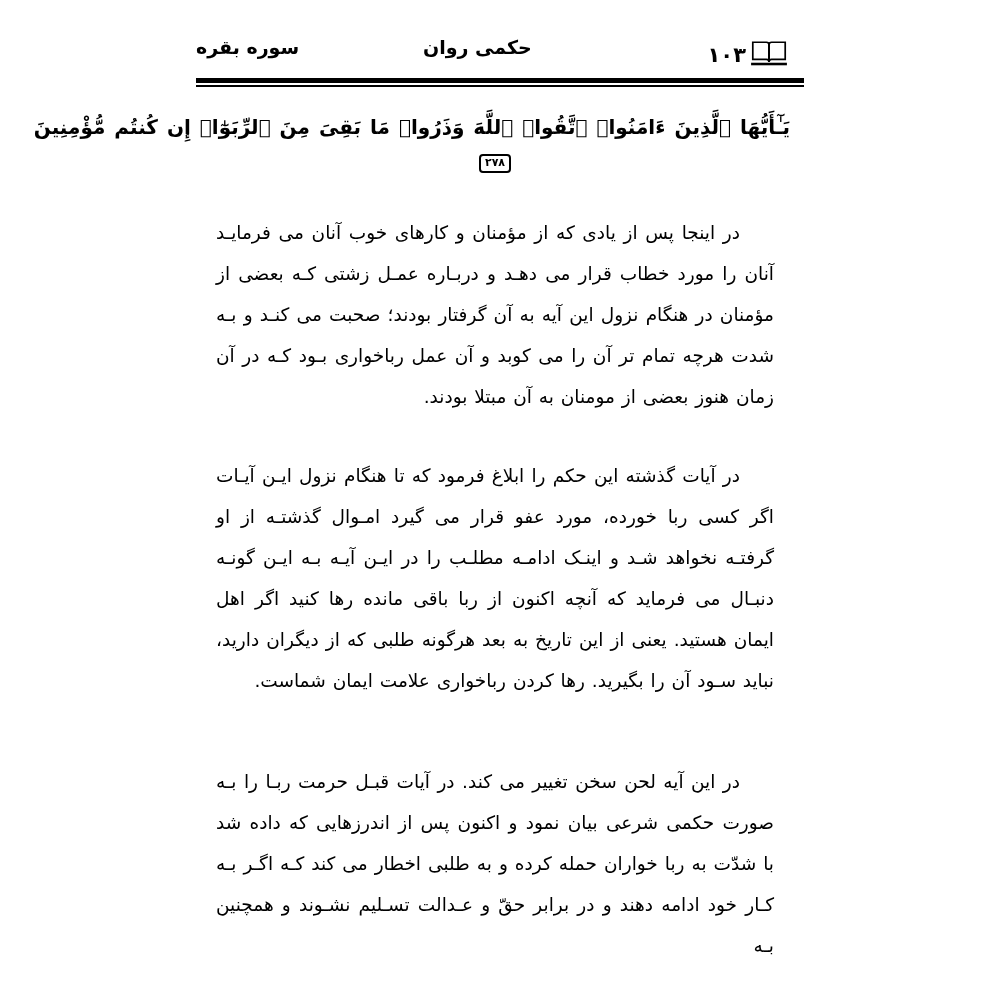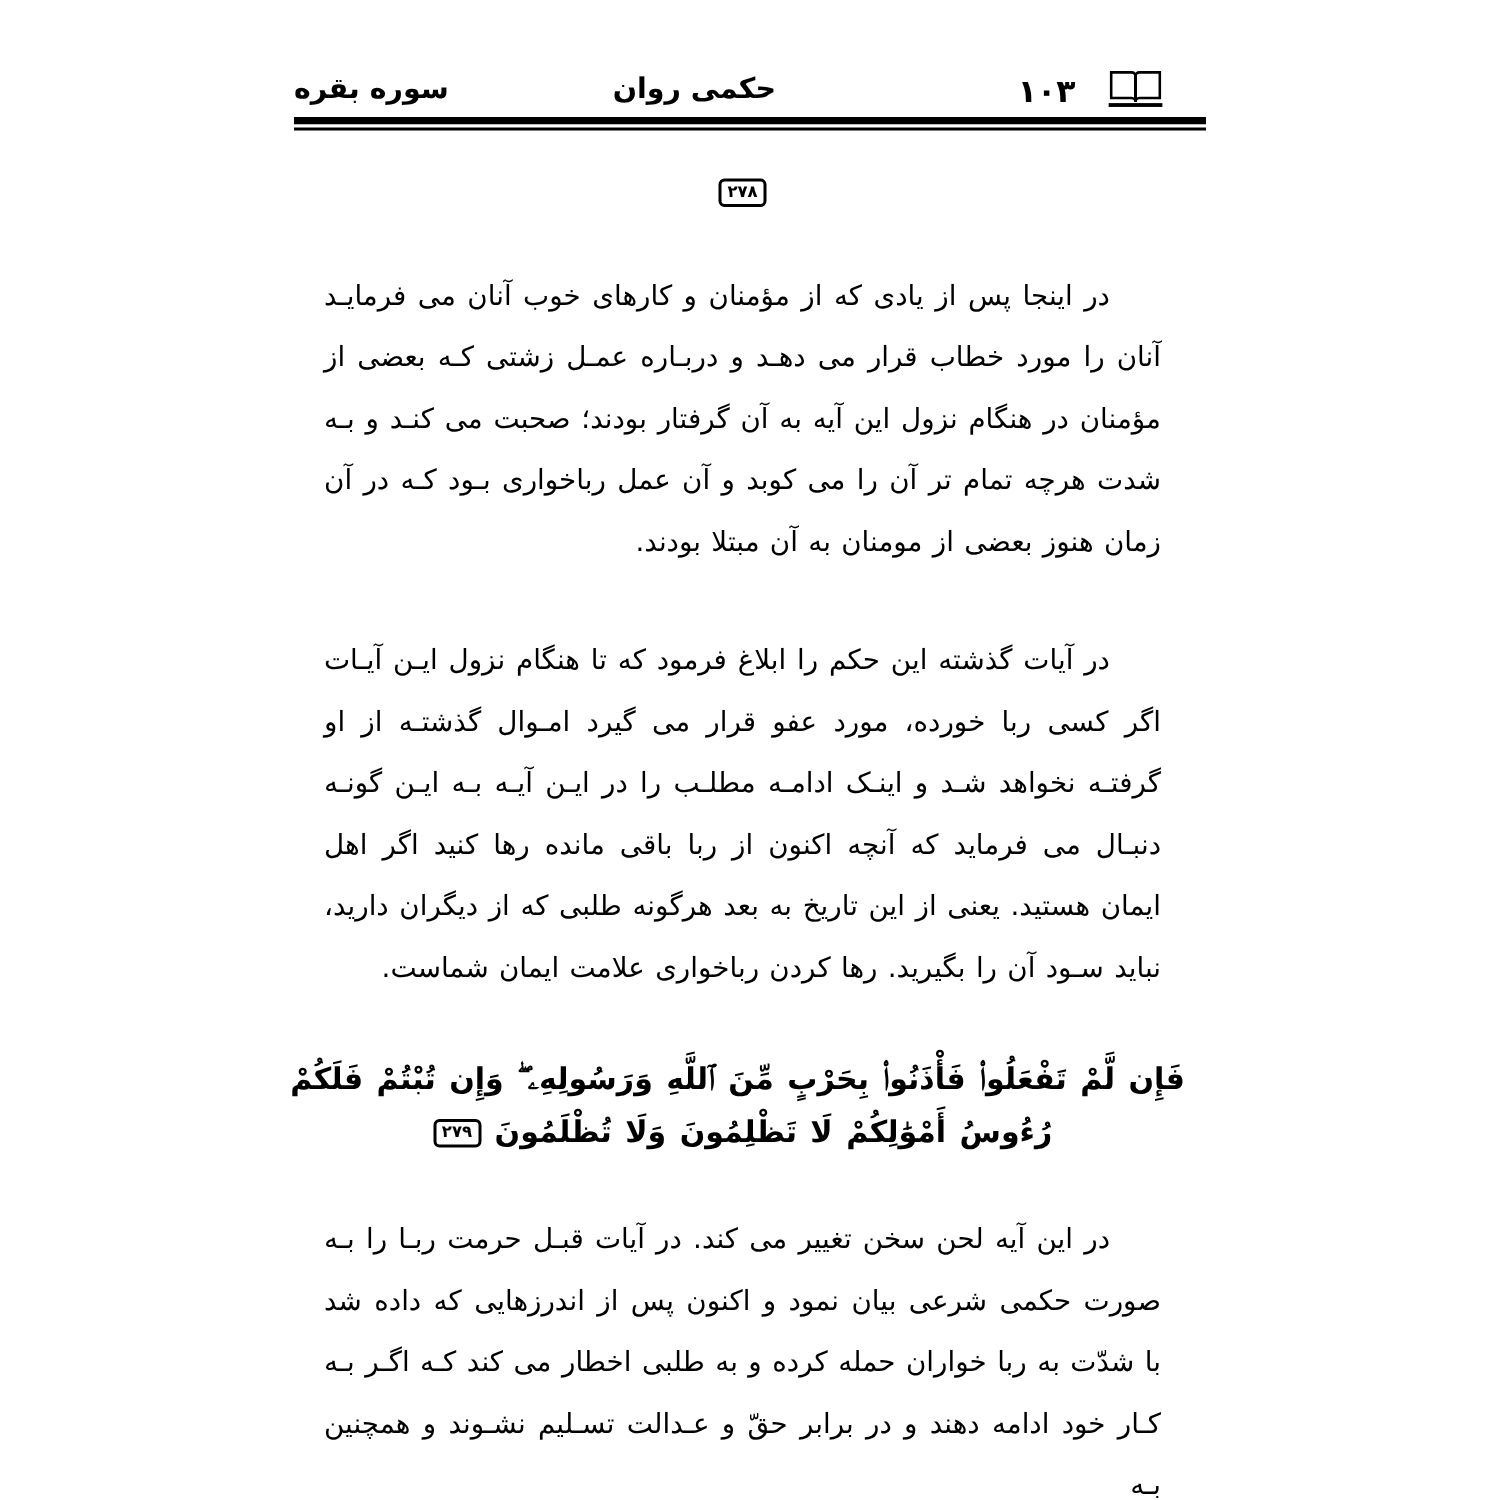--- a/index.html
+++ b/index.html
@@ -16,26 +16,26 @@
     background: #ffffff;
     overflow: hidden;
     font-family: "DejaVu Sans", "Liberation Sans", sans-serif;
     color: #000000;
   }
 
   
   .header {
     position: absolute;
     top: 38px;
-    right: 224px;
+    right: 212px;
     left: 196px;
     height: 44px;
     display: flex;
     flex-direction: row-reverse;
-    align-items: center;
+    align-items: flex-start;
     justify-content: space-between;
     direction: rtl;
   }
 
   .header-surah {
     font-size: 19px;
     font-weight: bold;
     letter-spacing: -0.5px;
     white-space: nowrap;
     line-height: 1;
@@ -48,21 +48,21 @@
     white-space: nowrap;
     line-height: 1;
     padding-bottom: 2px;
     margin-right: 52px;
   }
 
   .header-folio {
     display: flex;
     flex-direction: row-reverse;
     align-items: flex-end;
-    gap: 21px;
+    gap: 4px;
     line-height: 1;
     padding-bottom: 5px;
   }
 
   .folio-number {
     font-size: 21px;
     font-weight: bold;
     letter-spacing: 1px;
     white-space: nowrap;
     line-height: 1;
@@ -179,39 +179,33 @@
 
   <div class="rule-wrap">
     <div class="rule-thick"></div>
     <div class="rule-gap"></div>
     <div class="rule-thin"></div>
   </div>
 
   <div class="content">
 
     <div class="ayah first">
+      <span class="ayah-line wide">يَـٰٓأَيُّهَا ٱلَّذِينَ ءَامَنُوا۟ ٱتَّقُوا۟ ٱللَّهَ وَذَرُوا۟ مَا بَقِىَ مِنَ ٱلرِّبَوٰٓا۟ إِن كُنتُم مُّؤْمِنِينَ</span>
       <span class="ayah-mark">٢٧٨</span>
     </div>
 
     <div class="block-gap-sm"></div>
 
     <p class="para indent">در اینجا پس از یادی که از مؤمنان و کارهای خوب آنان می فرمایـد آنان را مورد خطاب قرار می دهـد و دربـاره عمـل زشتی کـه بعضی از مؤمنان در هنگام نزول این آیه به آن گرفتار بودند؛ صحبت می کنـد و بـه شدت هرچه تمام تر آن را می کوبد و آن عمل رباخواری بـود کـه در آن زمان هنوز بعضی از مومنان به آن مبتلا بودند.</p>
 
     <div class="block-gap-sm"></div>
 
     <p class="para indent">در آیات گذشته این حکم را ابلاغ فرمود که تا هنگام نزول ایـن آیـات اگر کسی ربا خورده، مورد عفو قرار می گیرد امـوال گذشتـه از او گرفتـه نخواهد شـد و اینـک ادامـه مطلـب را در ایـن آیـه بـه ایـن گونـه دنبـال می فرماید که آنچه اکنون از ربا باقی مانده رها کنید اگر اهل ایمان هستید. یعنی از این تاریخ به بعد هرگونه طلبی که از دیگران دارید، نباید سـود آن را بگیرید. رها کردن رباخواری علامت ایمان شماست.</p>
 
     <div class="block-gap-md"></div>
 
-    <div class="ayah">
-      <span class="ayah-line">فَإِن لَّمْ تَفْعَلُوا۟ فَأْذَنُوا۟ بِحَرْبٍ مِّنَ ٱللَّهِ وَرَسُولِهِۦ ۖ وَإِن تُبْتُمْ فَلَكُمْ</span>
-      <span class="ayah-line">
-        <span>رُءُوسُ أَمْوَٰلِكُمْ لَا تَظْلِمُونَ وَلَا تُظْلَمُونَ</span>
-        <span class="ayah-mark">٢٧٩</span>
-      </span>
-    </div>
 
     <div class="block-gap-md"></div>
 
     <p class="para indent">در این آیه لحن سخن تغییر می کند. در آیات قبـل حرمت ربـا را بـه صورت حکمی شرعی بیان نمود و اکنون پس از اندرزهایی که داده شد با شدّت به ربا خواران حمله کرده و به طلبی اخطار می کند کـه اگـر بـه کـار خود ادامه دهند و در برابر حقّ و عـدالت تسـلیم نشـوند و همچنین بـه</p>
 
   </div>
 </div>
 
 </body></html>

